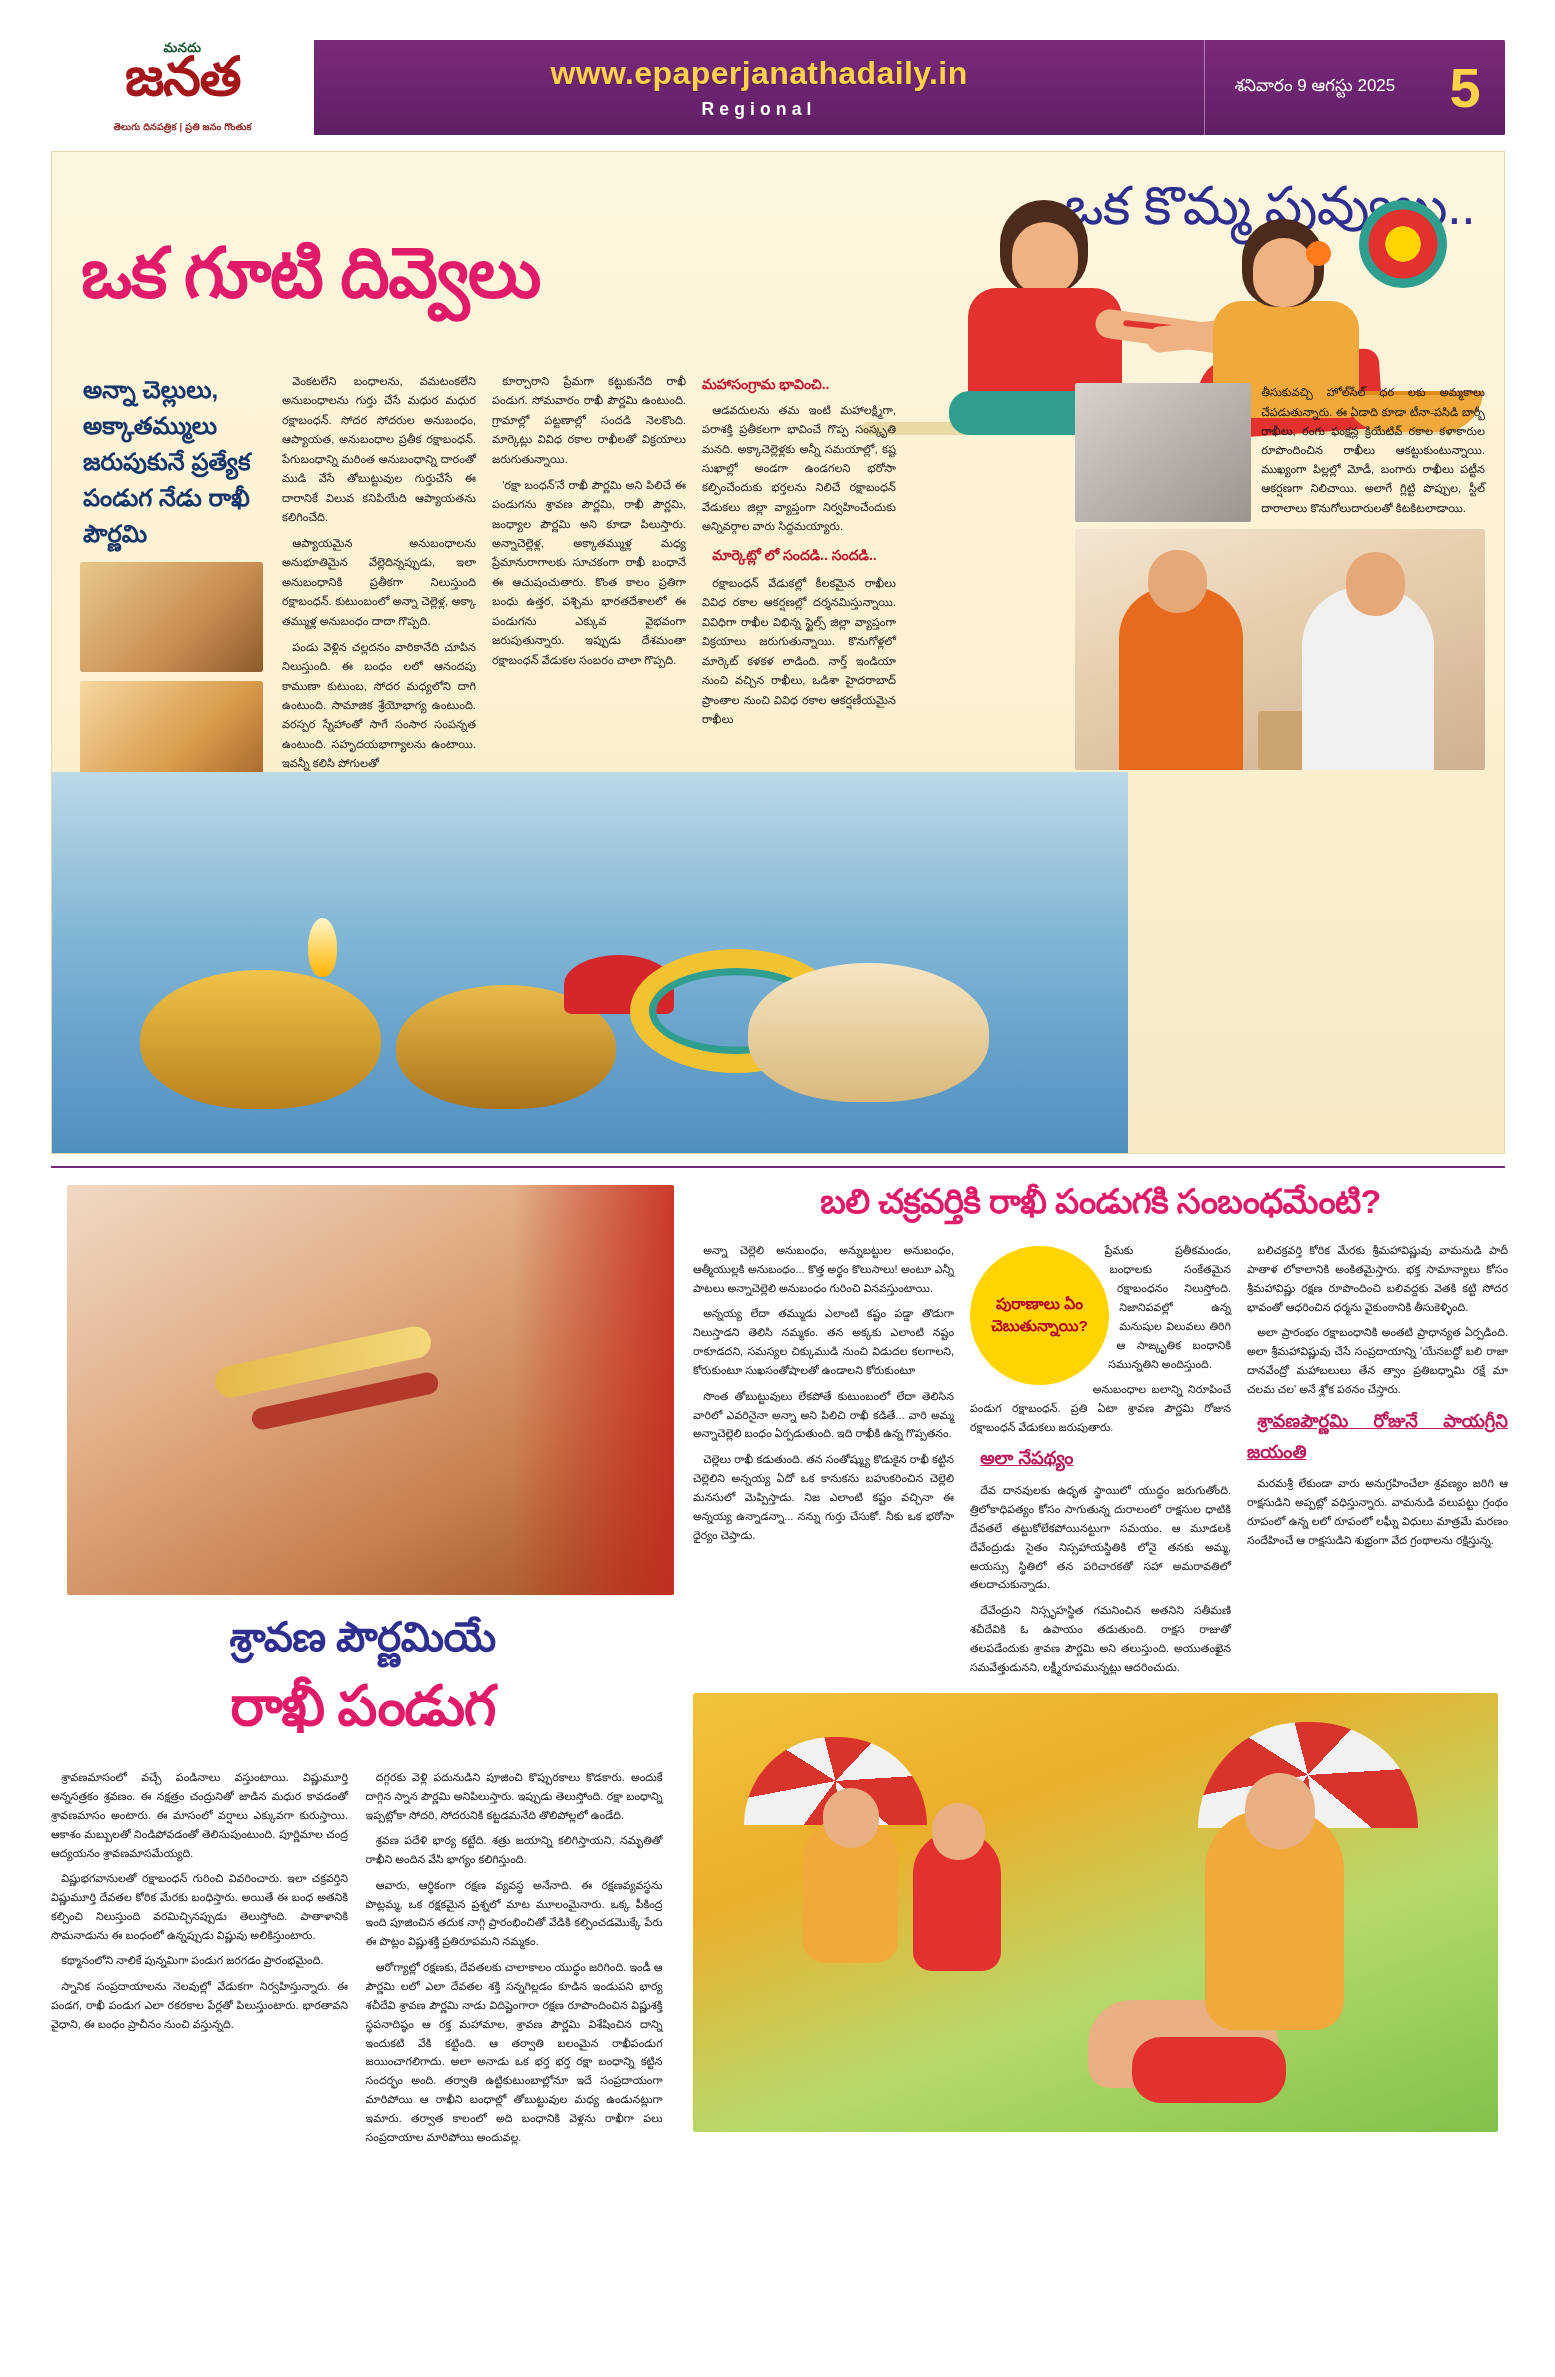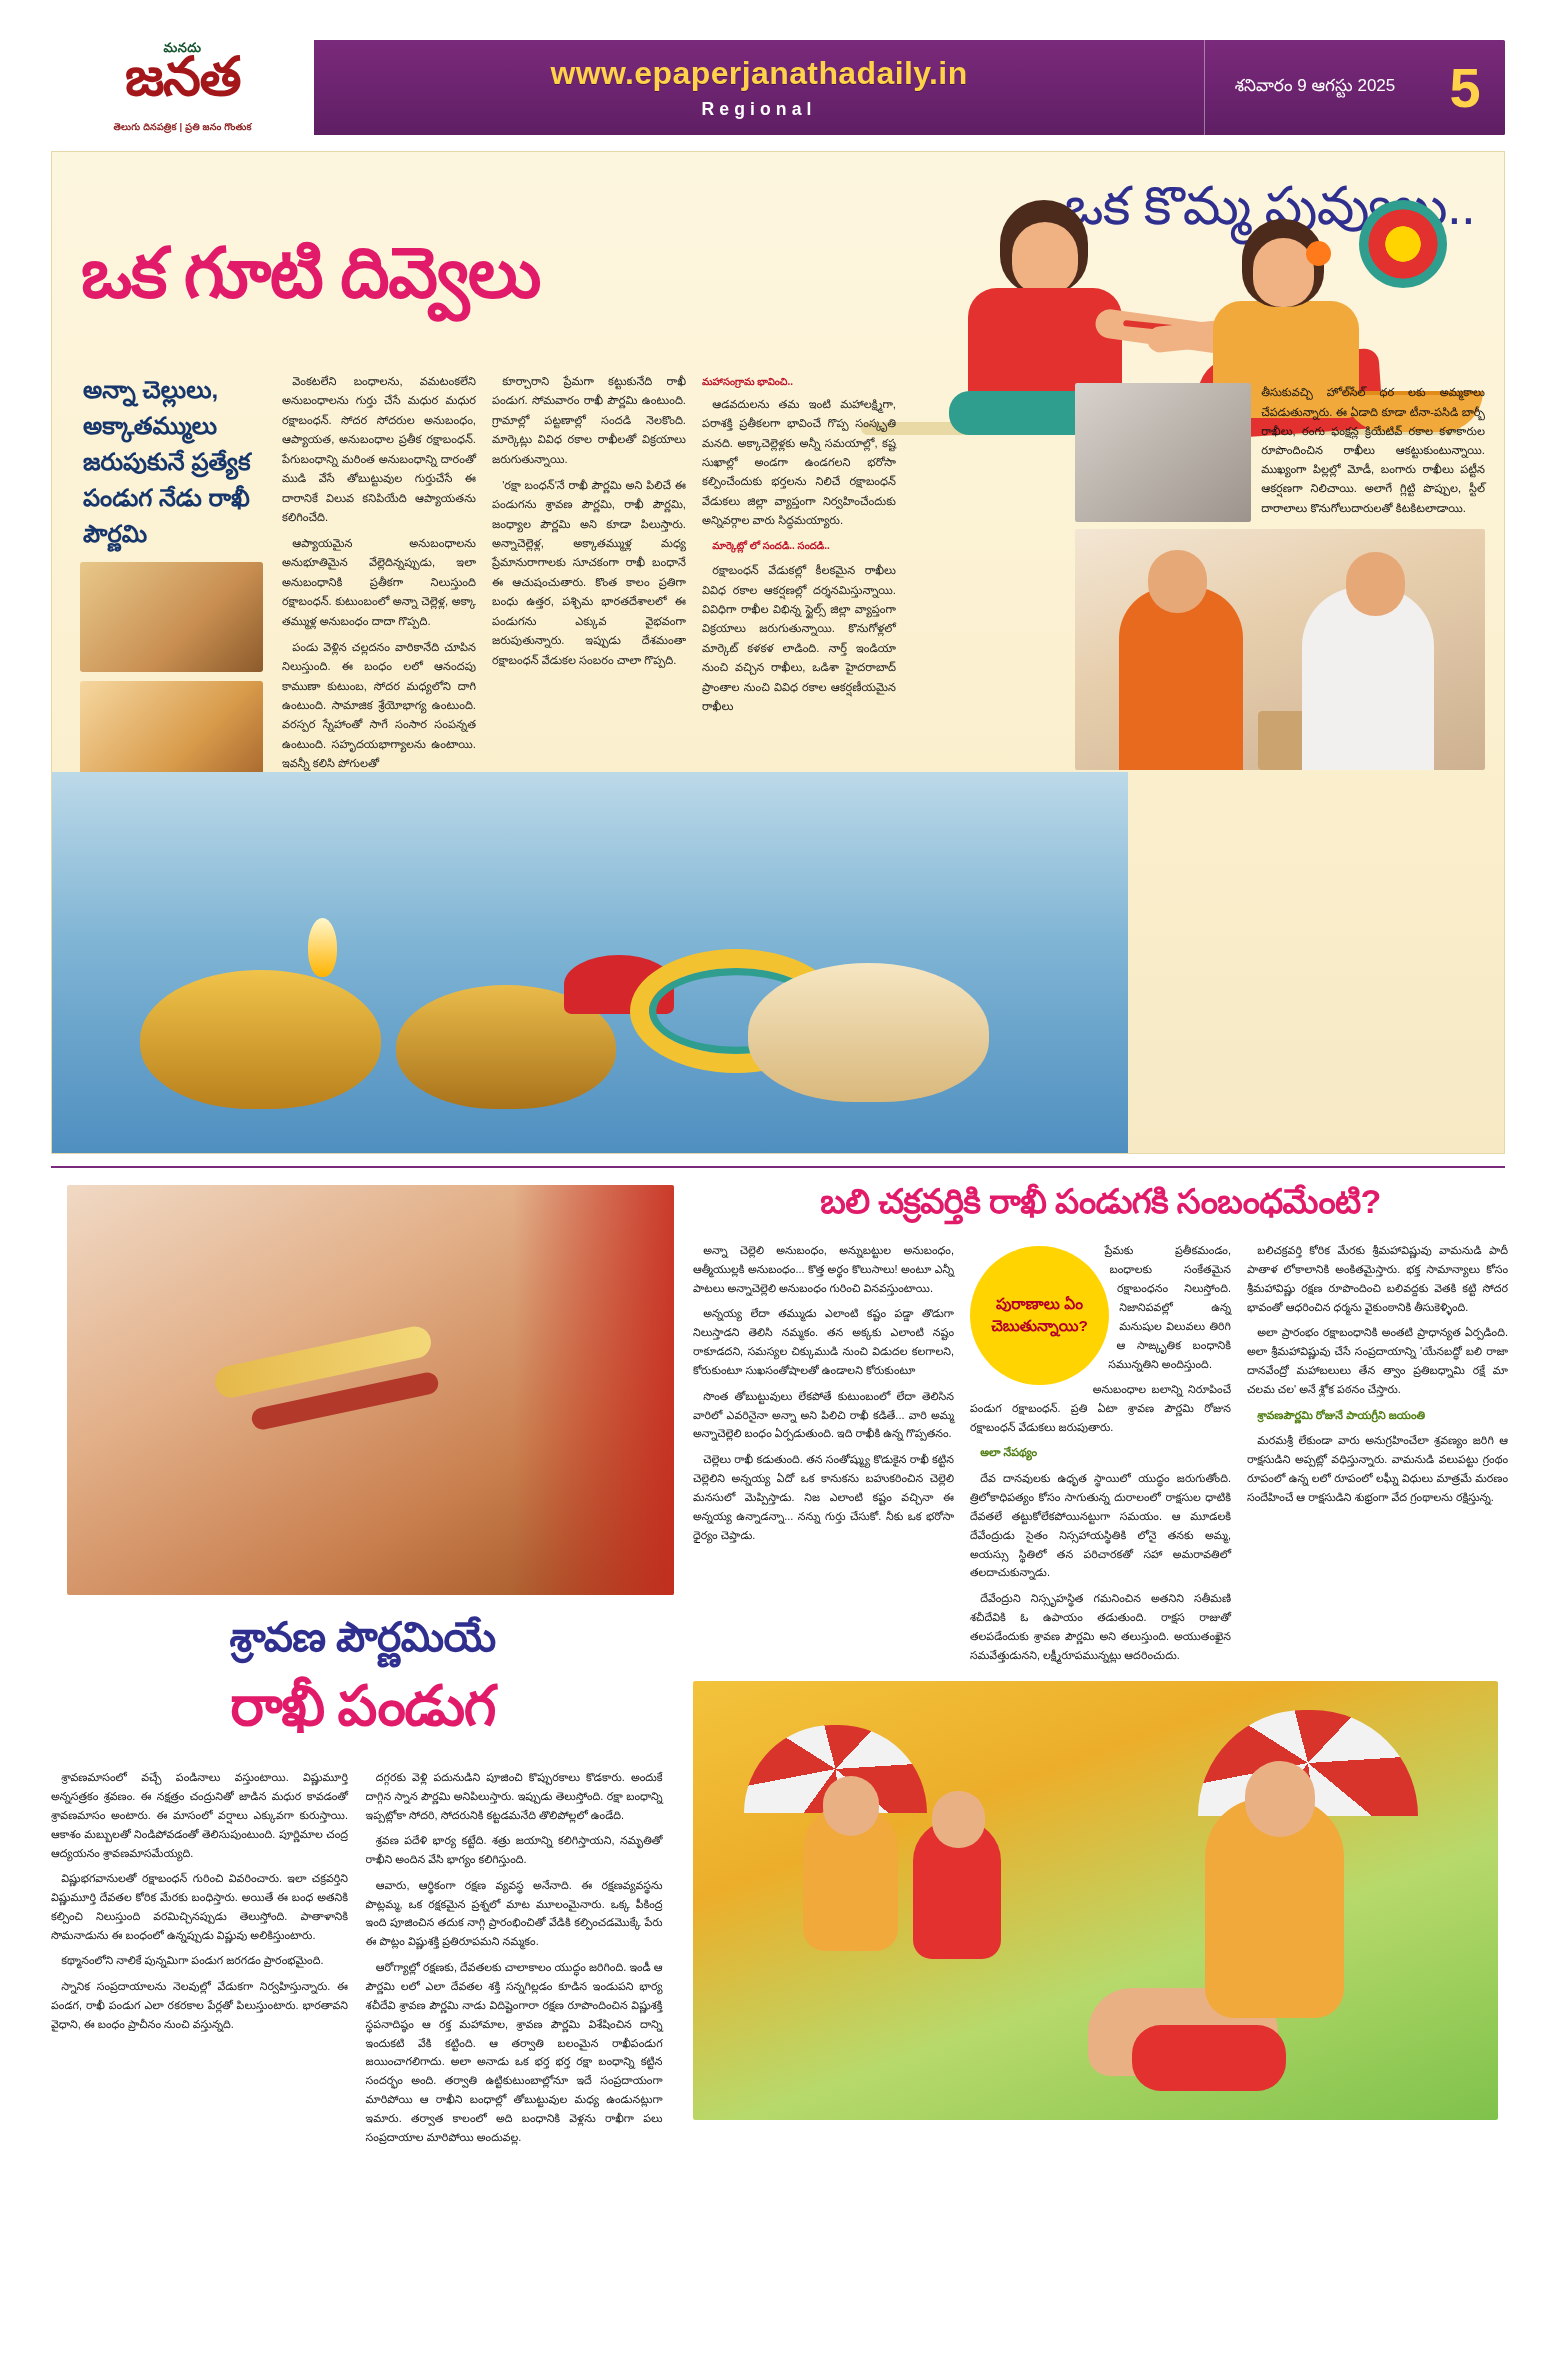--- a/index.html
+++ b/index.html
@@ -215,21 +215,21 @@
   .bodytext {
     font-size: 11.3px;
     line-height: 1.72;
     text-align: justify;
     color: #1a1a1a;
   }
   .bodytext p { margin: 0 0 6.6px 0; text-indent: 10.2px; }
   .subhead-red {
     color: #c0152c;
     font-weight: bold;
-    font-size: 10px;
+    font-size: 14px;
     margin: 4.4px 0 4.4px 0;
   }
 
   
   .feat-right {
     position: absolute;
     right: 19px;
     top: 220px;
     width: 410px;
   }
@@ -332,21 +332,21 @@
     width: 139px; height: 139px; border-radius: 50%;
     background: #ffd400; color: #b4002b;
     display: flex; align-items: center; justify-content: center;
     text-align: center; font-weight: bold; font-size: 15.4px; line-height: 1.4;
     float: left; margin: 4.4px 10.2px 5.9px 0;
     shape-outside: circle(50%);
     padding: 8.8px;
   }
   .three-col { display: flex; gap: 16px; }
   .three-col .col { width: 261px; }
-  .subhead-blue { color:#4d7c0f; font-weight:bold; font-size:11px; margin: 4.4px 0; }
+  .subhead-blue { color:#be185d; font-weight:bold; font-size:18px; margin: 4.4px 0; text-decoration: underline; }
 
   .myth-photo {
     margin-top: 10.2px;
     width: 805px;
     height: 439px;
     background: linear-gradient(160deg,#f3c33c 0%, #ecae2a 30%, #b7d96b 62%, #7fc24b 100%);
     border-radius: 2.2px;
     position: relative;
     overflow: hidden;
   }

